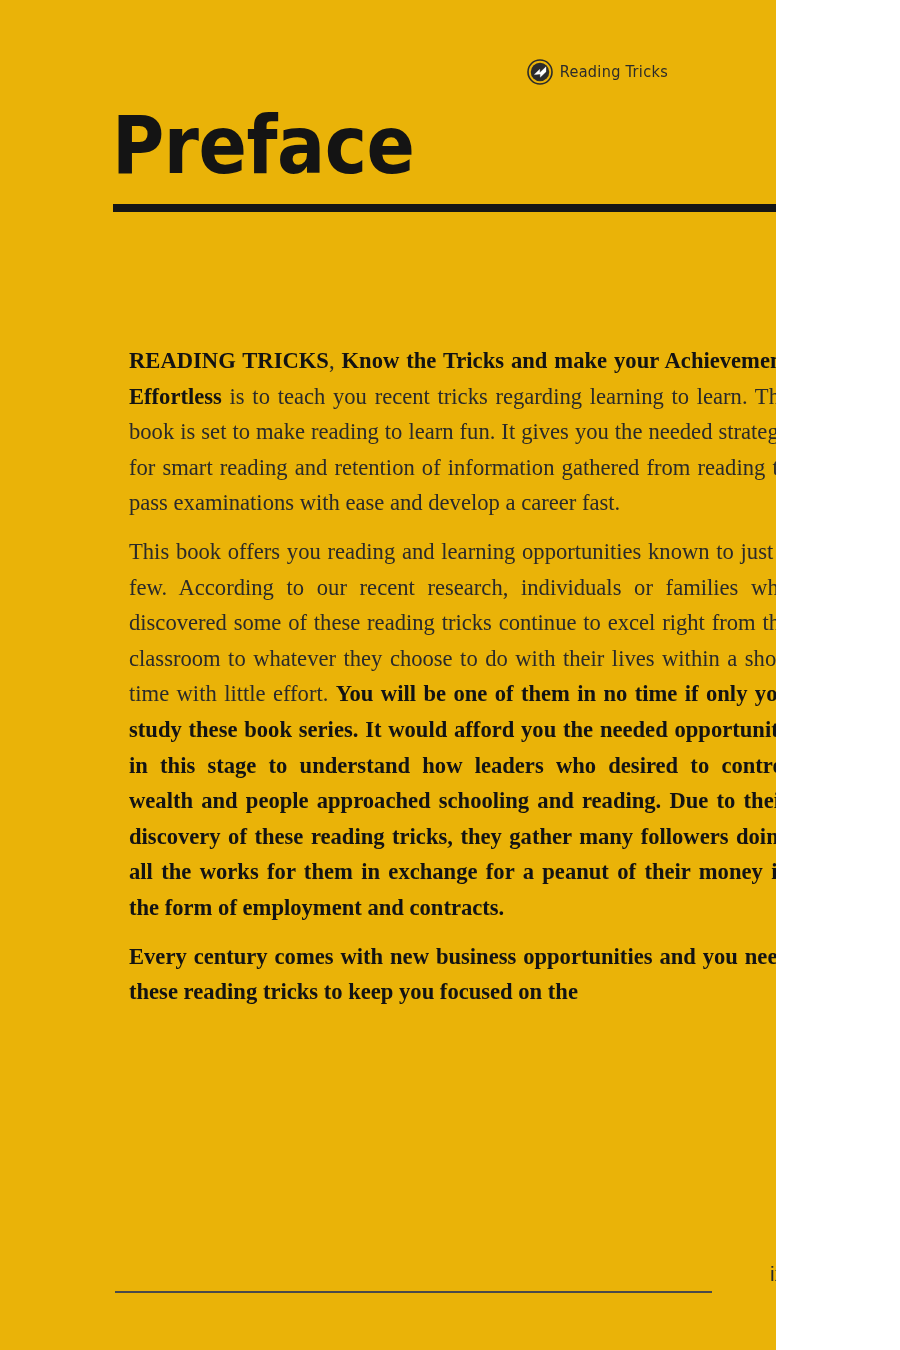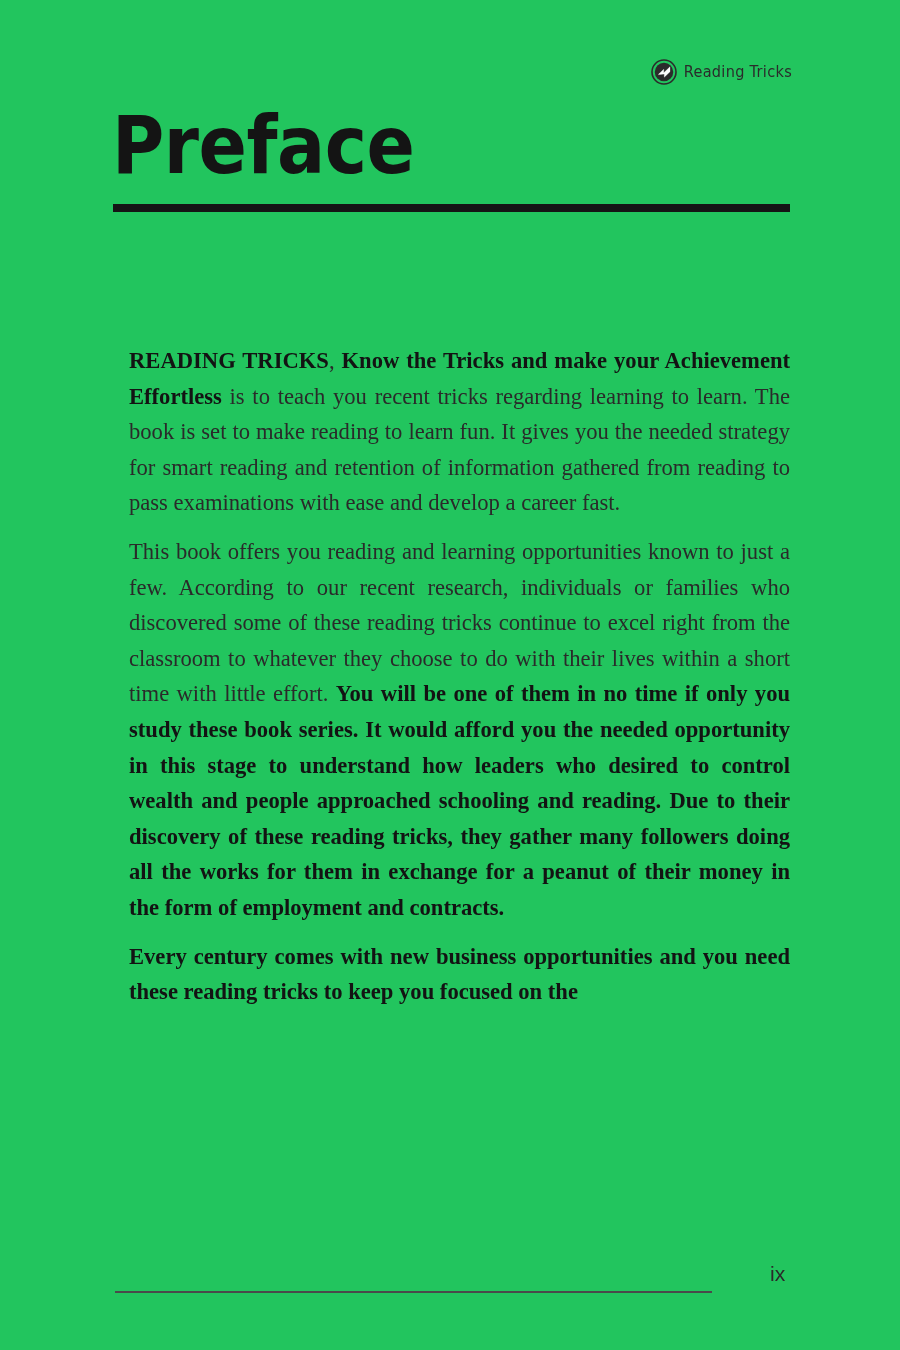--- a/index.html
+++ b/index.html
@@ -3,23 +3,23 @@
 <meta charset="utf-8">
 <title>Preface</title>
 <style>
   html, body {
     margin: 0;
     padding: 0;
     background: #ffffff;
   }
   .page {
     position: relative;
-    width: 900px;
+    width: 776px;
     height: 1350px;
-    background: #22c55e;
+    background: #eab308;
     overflow: hidden;
     font-family: "Liberation Serif", "DejaVu Serif", serif;
     -webkit-font-smoothing: antialiased;
   }
 
   
   .brand {
     position: absolute;
     top: 58px;
     right: 108px;

